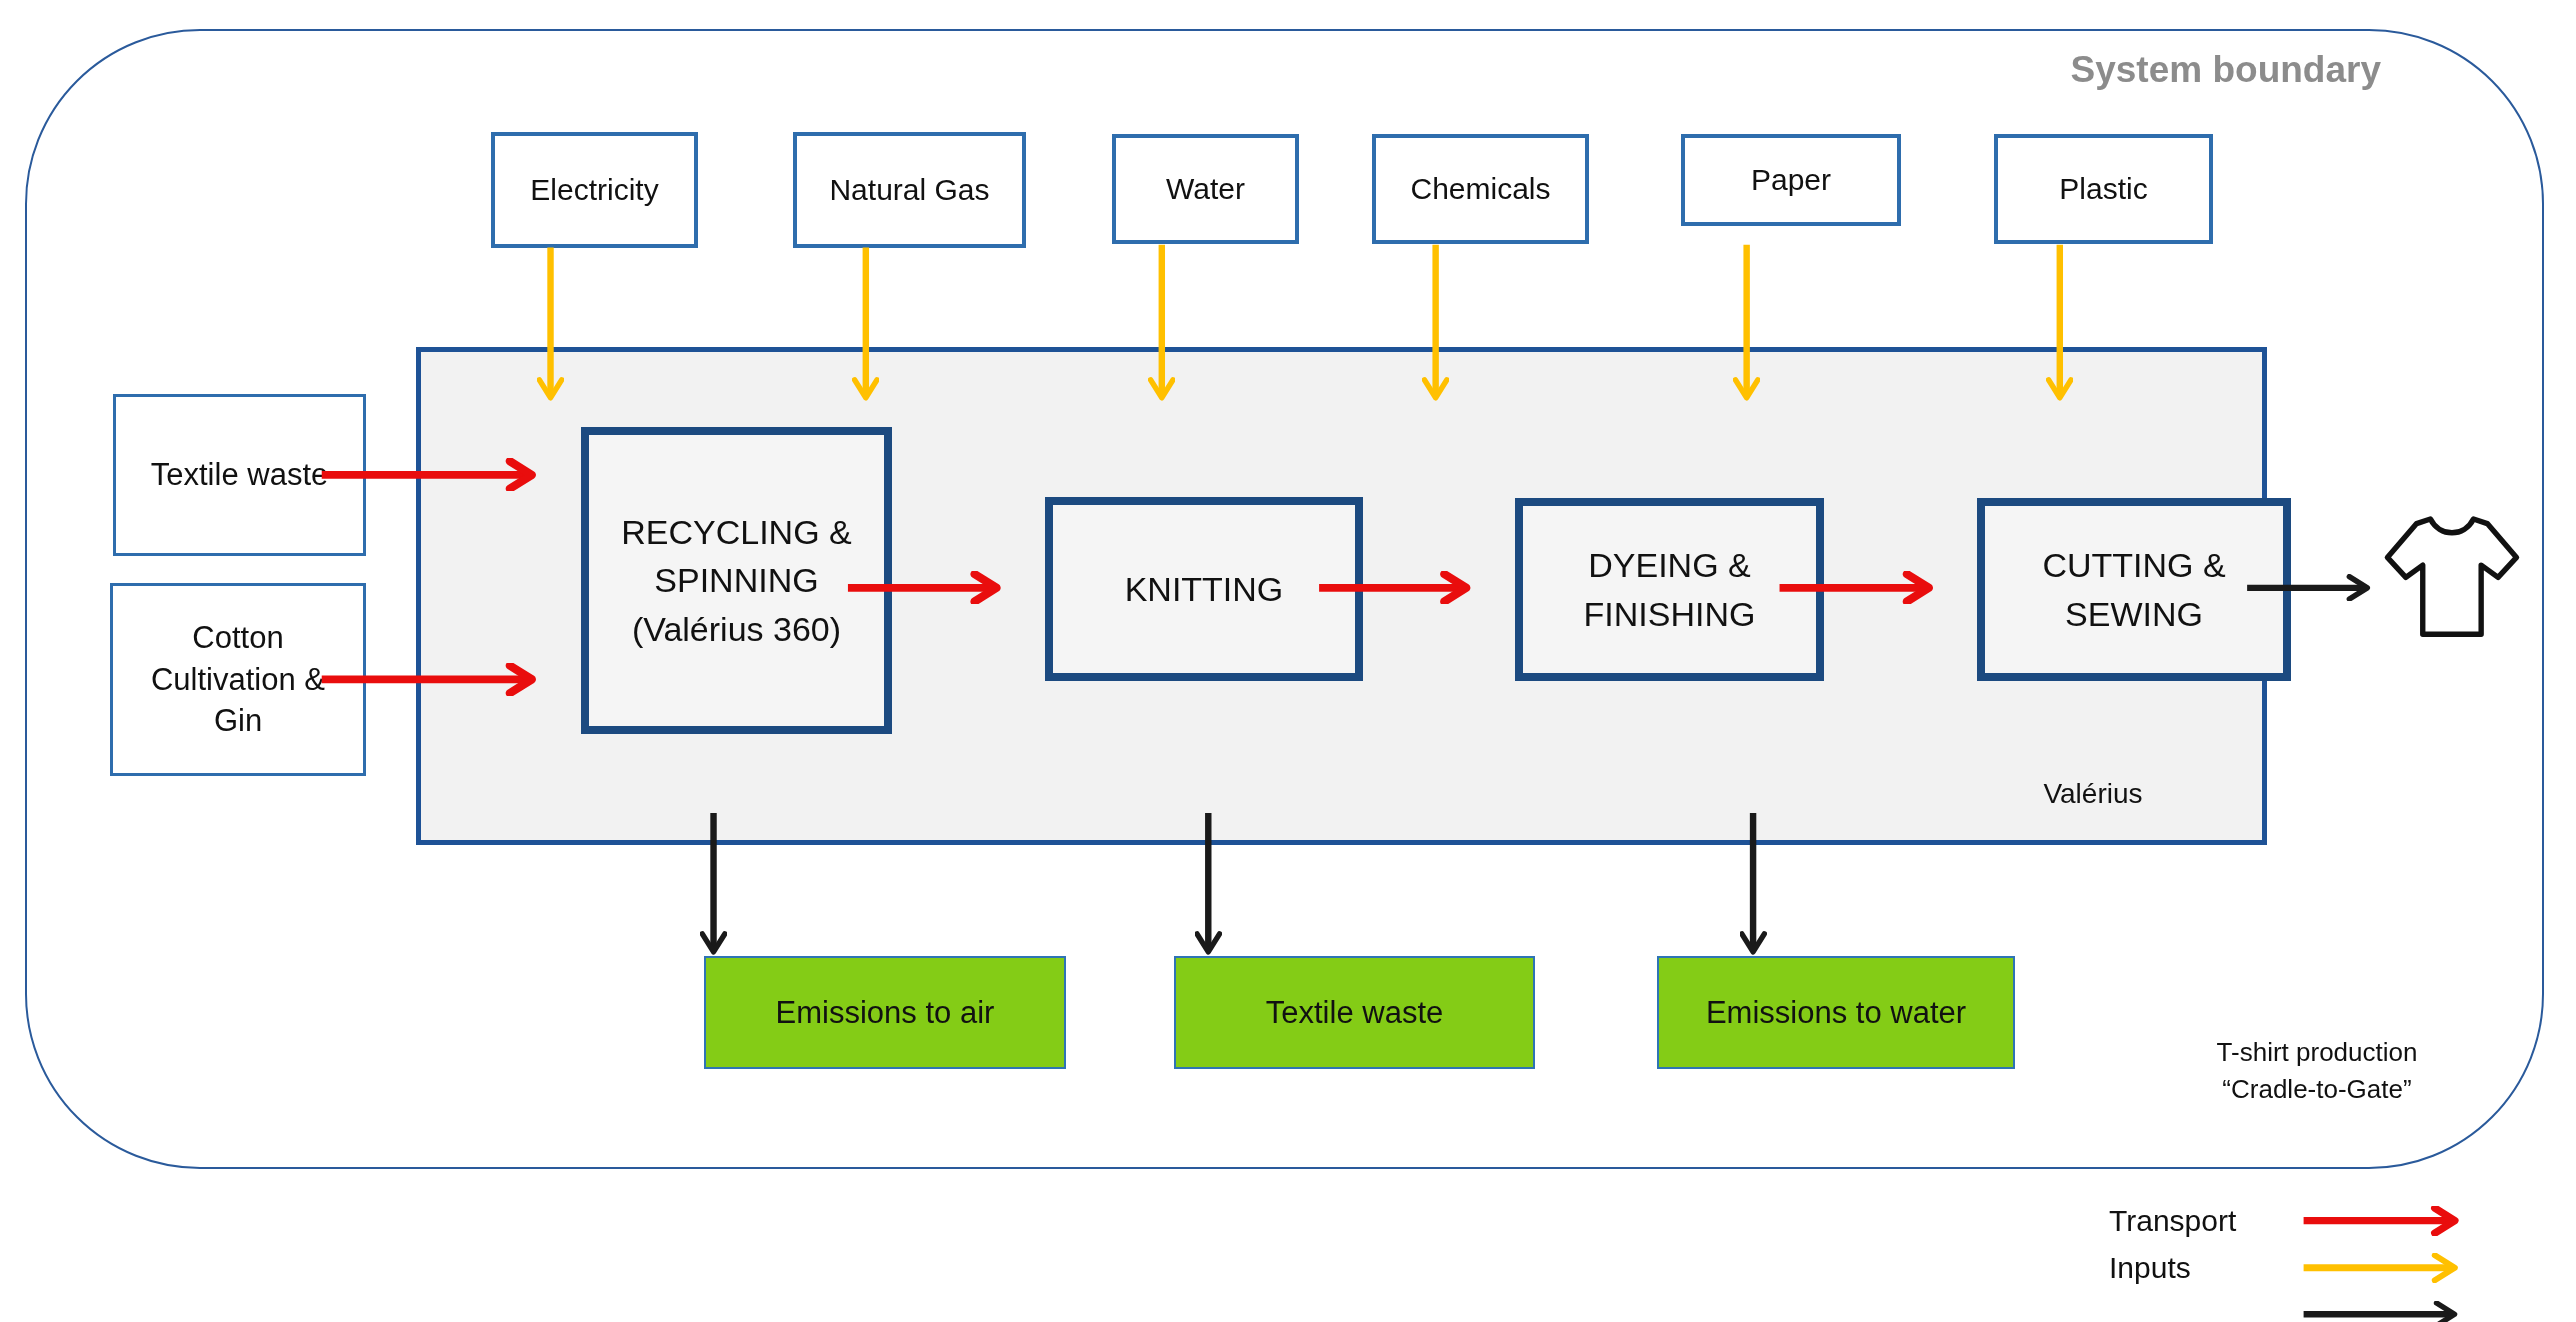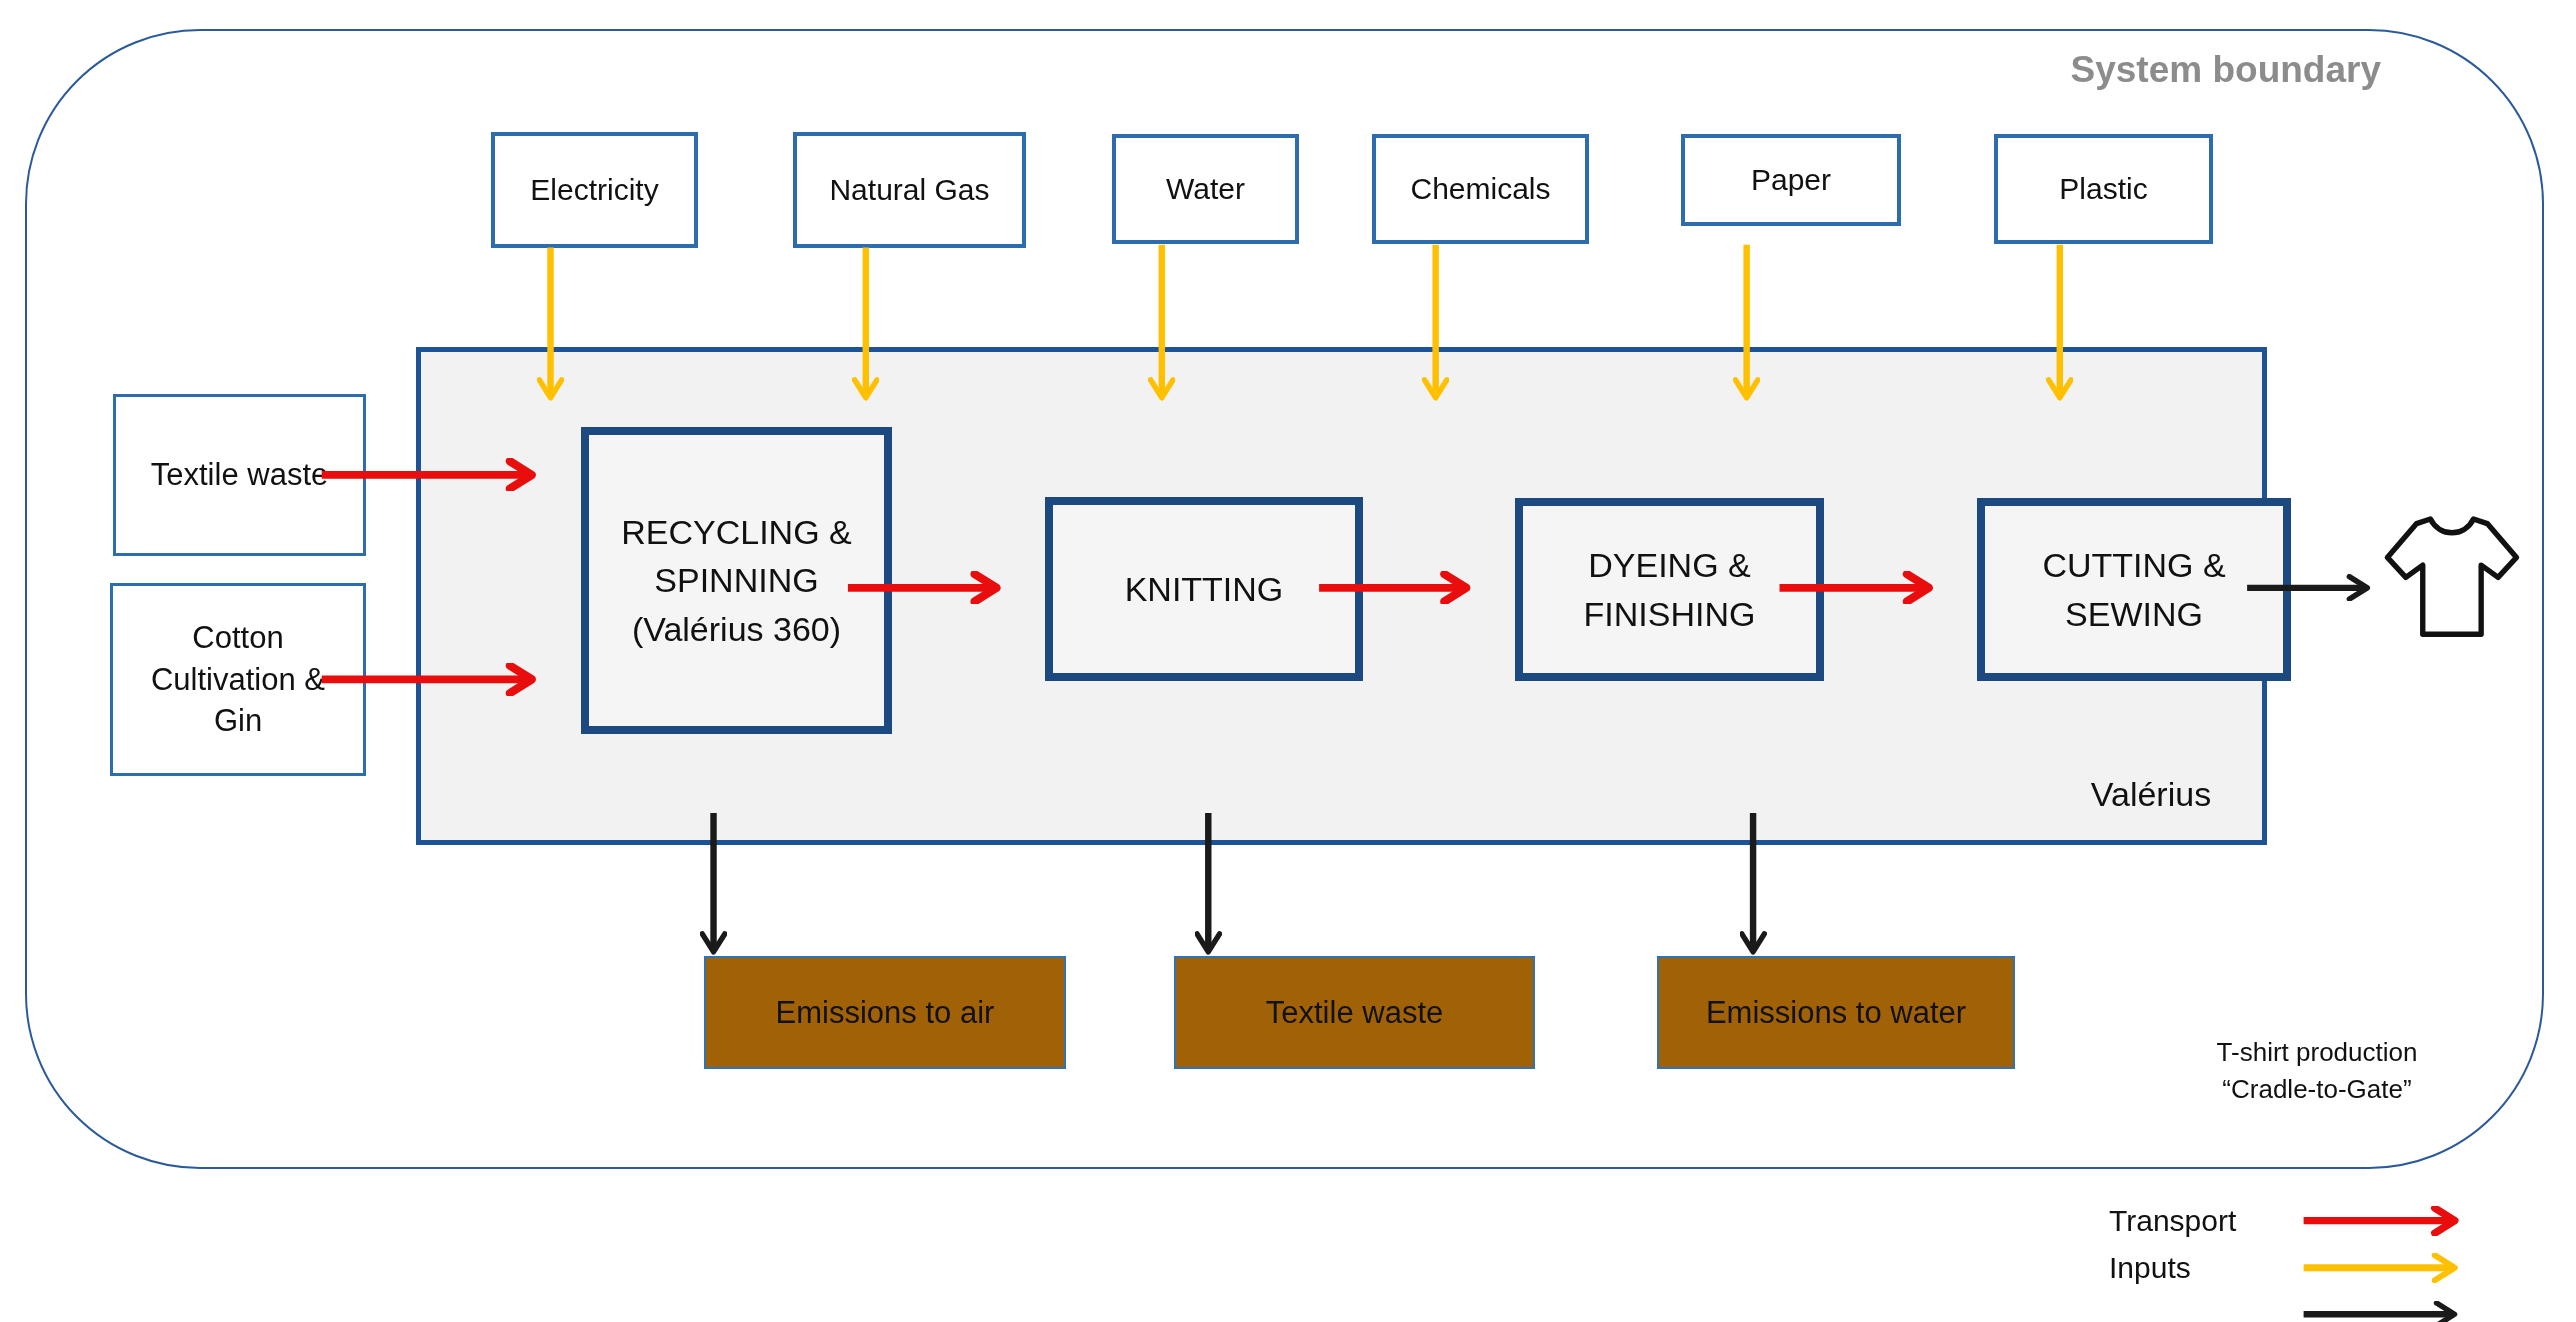--- a/index.html
+++ b/index.html
@@ -16,22 +16,22 @@
 
   .boundary{left:25px;top:29px;width:2519px;height:1140px;border:2.9px solid var(--c-boundary);
             border-radius:175px;background:#fff;}
   .sys-label{left:2052px;top:49px;width:329px;font-size:37px;font-weight:bold;
              color:var(--c-gray);text-align:right;}
 
   .inbox{background:#fff;border:4.3px solid var(--c-inbox);font-size:30px;}
   .panel{left:416px;top:347px;width:1851px;height:498px;background:var(--c-panelf);
          border:5.7px solid var(--c-panelb);}
   .proc{background:var(--c-procf);border:8.6px solid var(--c-procb);font-size:34px;line-height:1.42;}
-  .outbox{background:#a16207;border:2.9px solid var(--c-outbox);font-size:31px;}
-  .facility{left:1989px;top:769px;width:236px;height:50px;font-size:34px;}
+  .outbox{background:#84cc16;border:2.9px solid var(--c-outbox);font-size:31px;}
+  .facility{left:1931px;top:769px;width:236px;height:50px;font-size:28px;}
   .caption{left:2149px;top:1034px;width:336px;font-size:26px;line-height:1.42;text-align:center;}
   .legend-label{width:186px;height:37px;font-size:30px;display:flex;align-items:center;}
 
   svg.overlay{position:absolute;left:0;top:0;pointer-events:none;}
   .ar-y{stroke:var(--c-yellow);}
   .ar-r{stroke:var(--c-red);}
   .ar-k{stroke:var(--c-black);}
   .shaft{fill:none;}
   .headline{fill:none;stroke-linecap:round;stroke-linejoin:round;}
   .tee{fill:#ffffff;stroke:#111;stroke-width:3.5;stroke-linejoin:round;}

